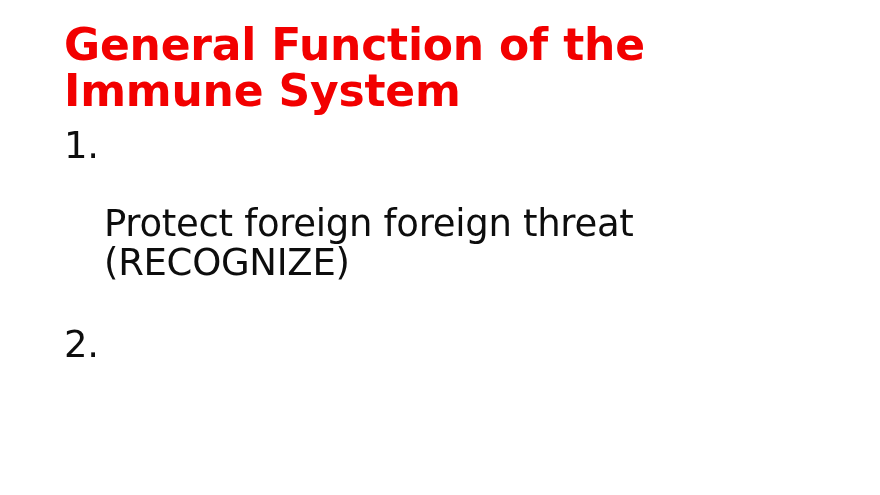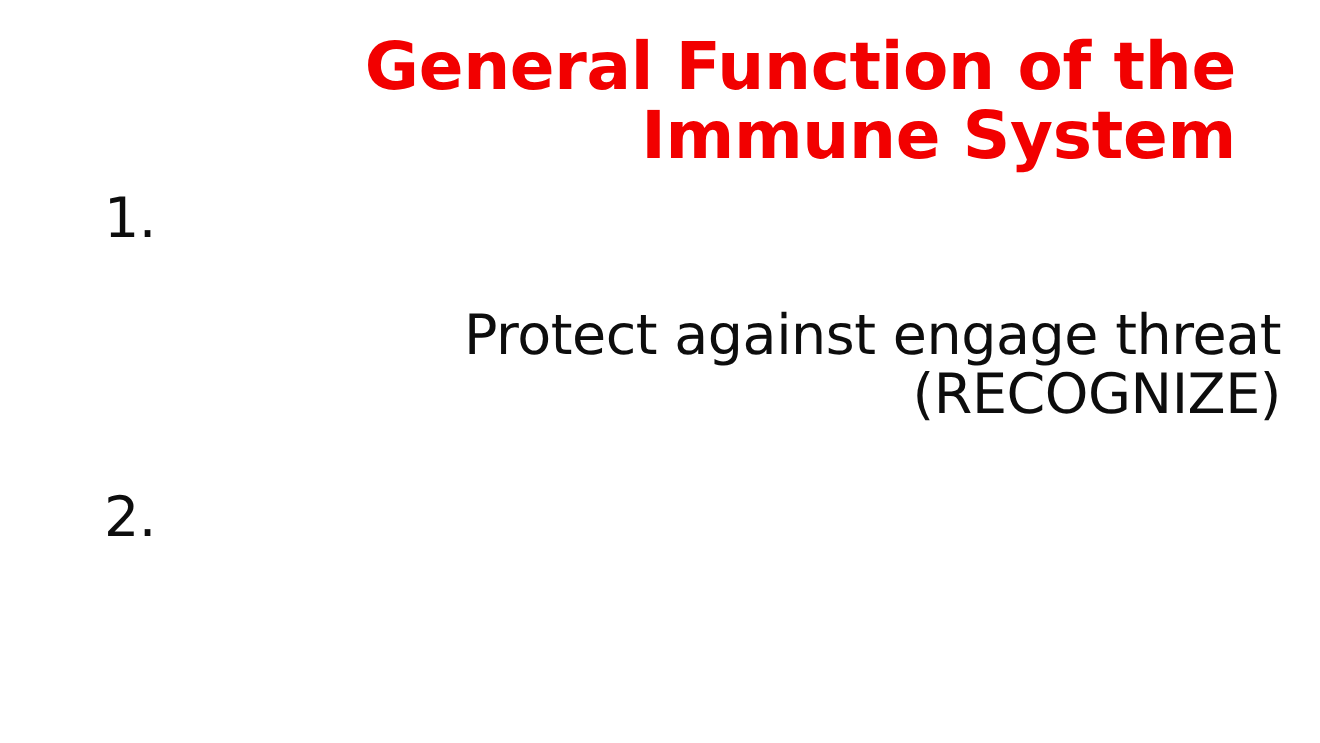--- a/index.html
+++ b/index.html
@@ -13,21 +13,20 @@
     background: #ffffff;
     font-family: "DejaVu Sans", sans-serif;
     overflow: hidden;
   }
   #slide {
     position: relative;
     width: 880px;
     height: 495px;
     background: #ffffff;
     box-sizing: border-box;
-    text-align: right;
   }
   
   #slide-title {
     position: absolute;
     left: 64px;
     top: 22px;
     width: 760px;
     margin: 0;
     font-family: "DejaVu Sans", sans-serif;
     font-weight: bold;
@@ -78,21 +77,21 @@
 <body>
 
 <div id="slide">
 
   <h1 id="slide-title">General Function of the Immune System</h1>
 
   <ol id="body-list">
 
     <li class="list-item">
       <span class="list-marker">1.</span>
-      <span class="list-text">Protect against engage threat (RECOGNIZE)</span>
+      <span class="list-text">Protect foreign foreign threat (RECOGNIZE)</span>
     </li>
 
     <li class="list-item">
       <span class="list-marker">2.</span>
     </li>
 
   </ol>
 
 </div>
 

